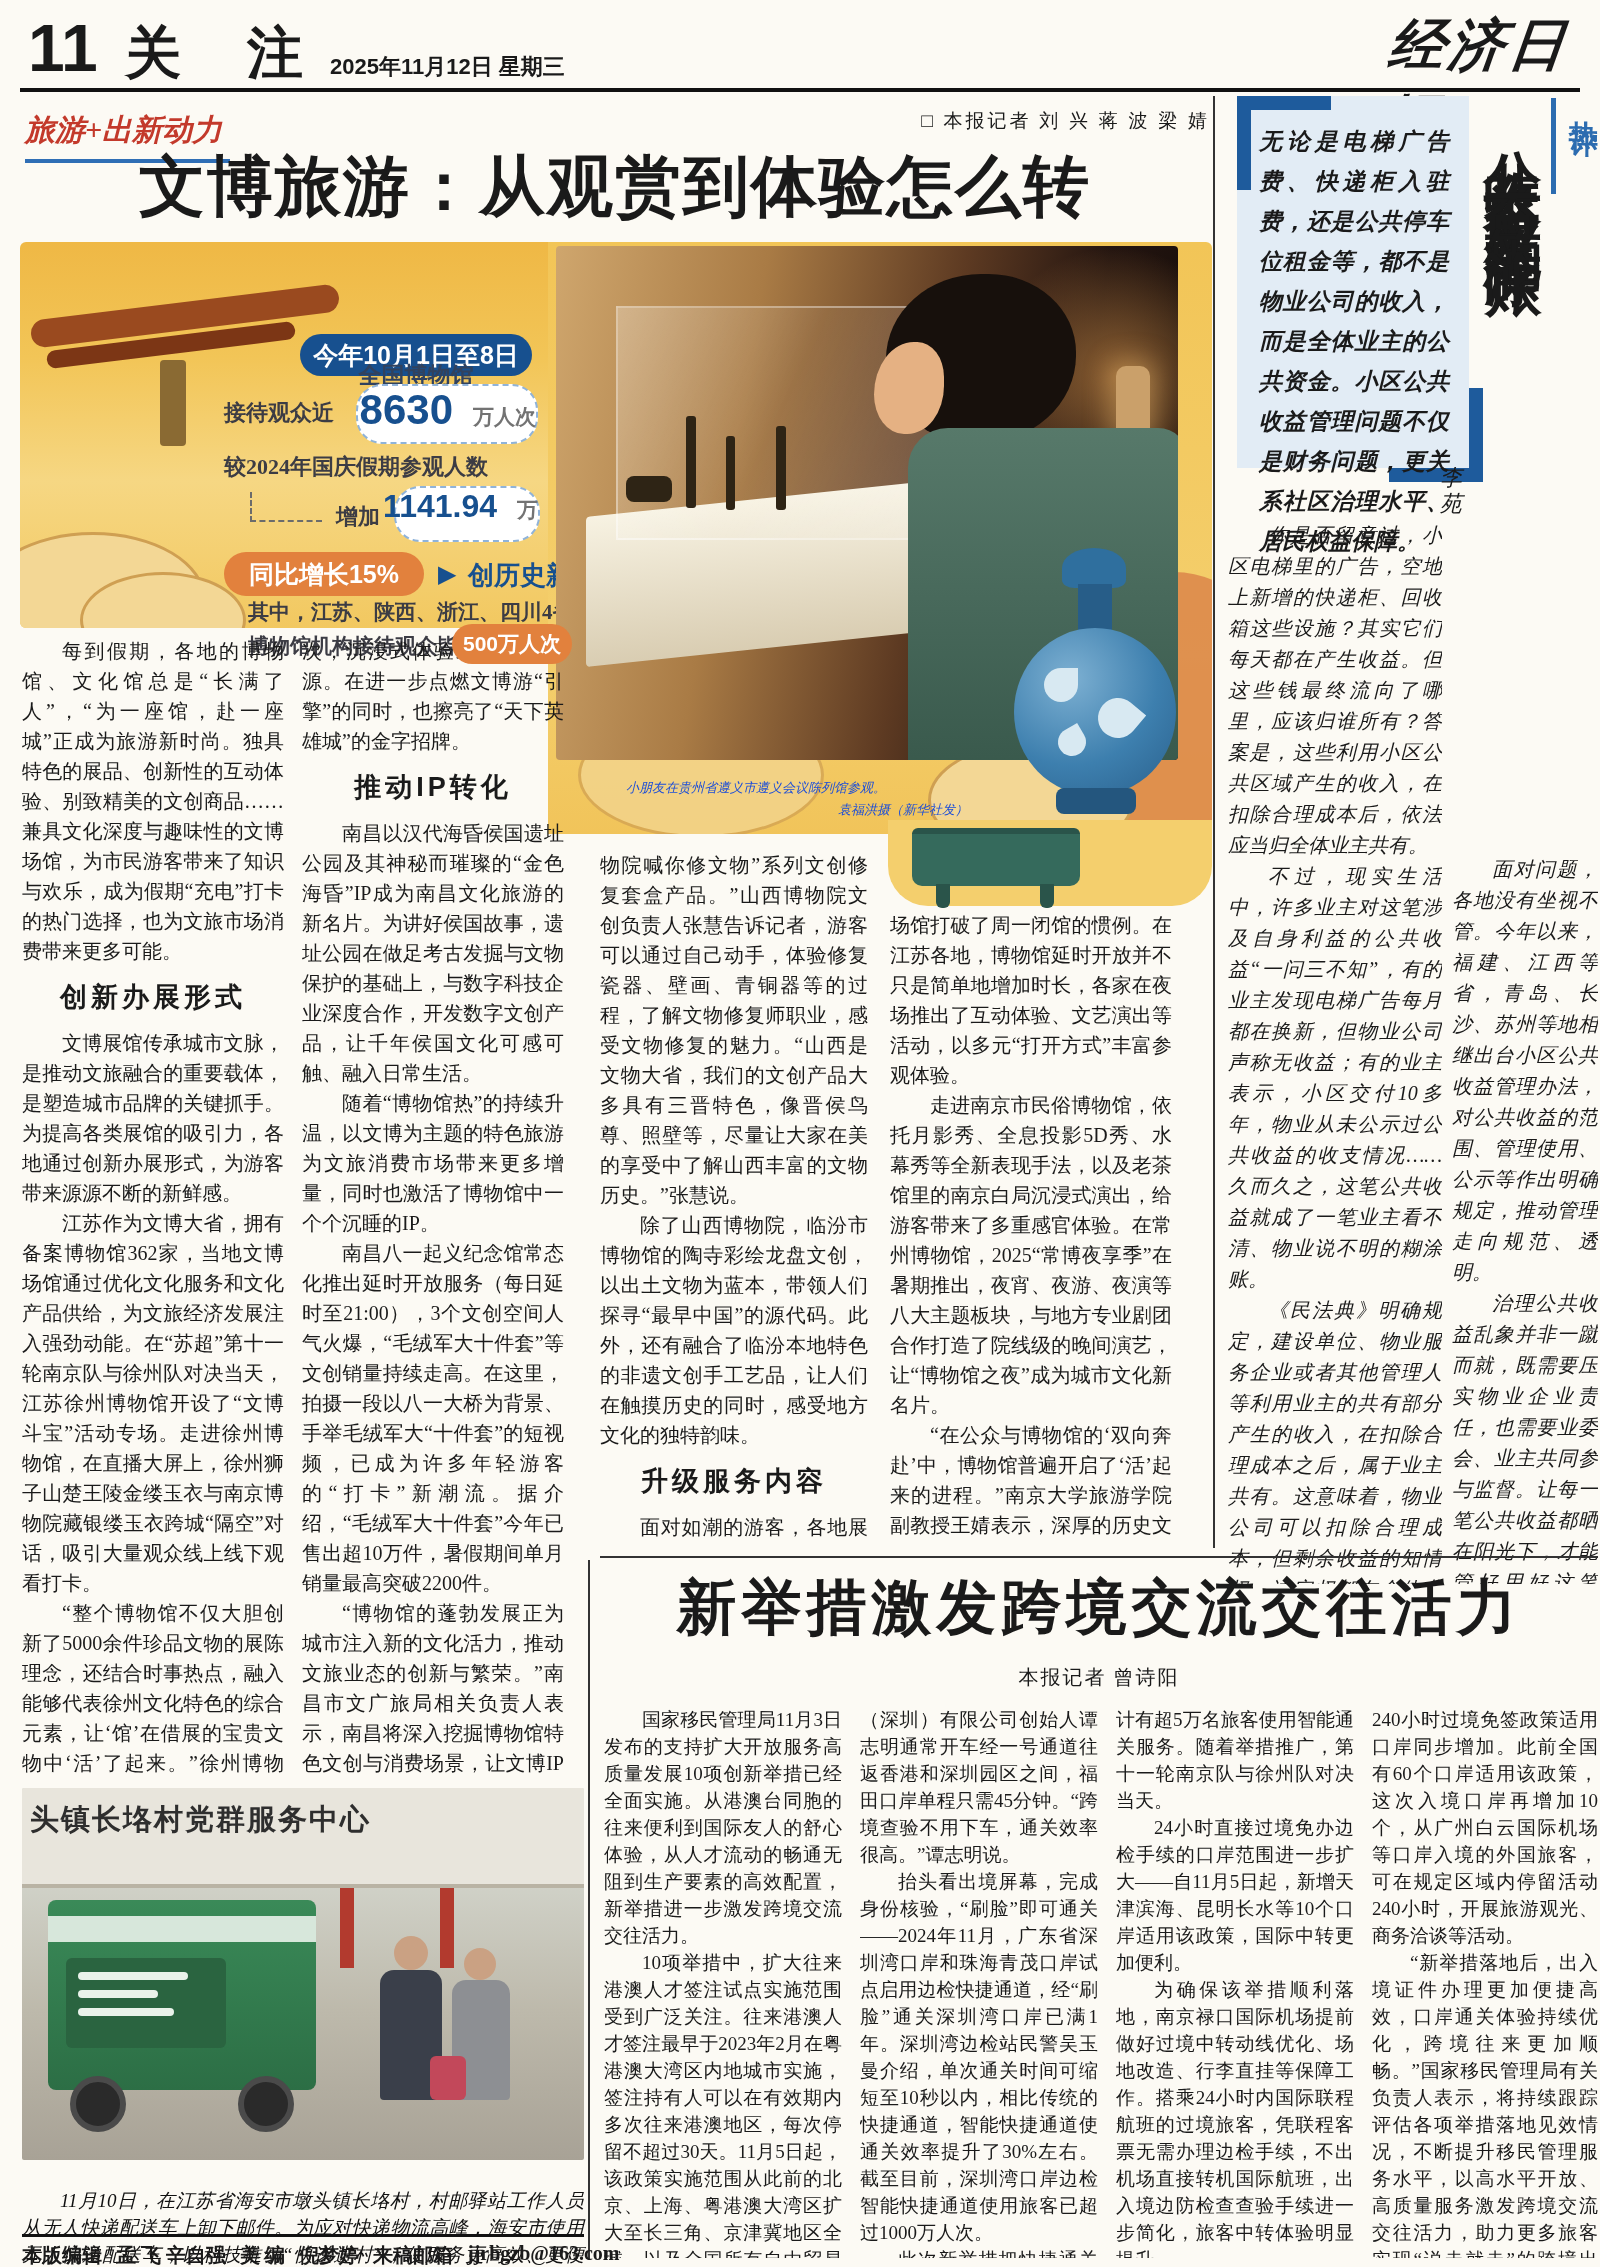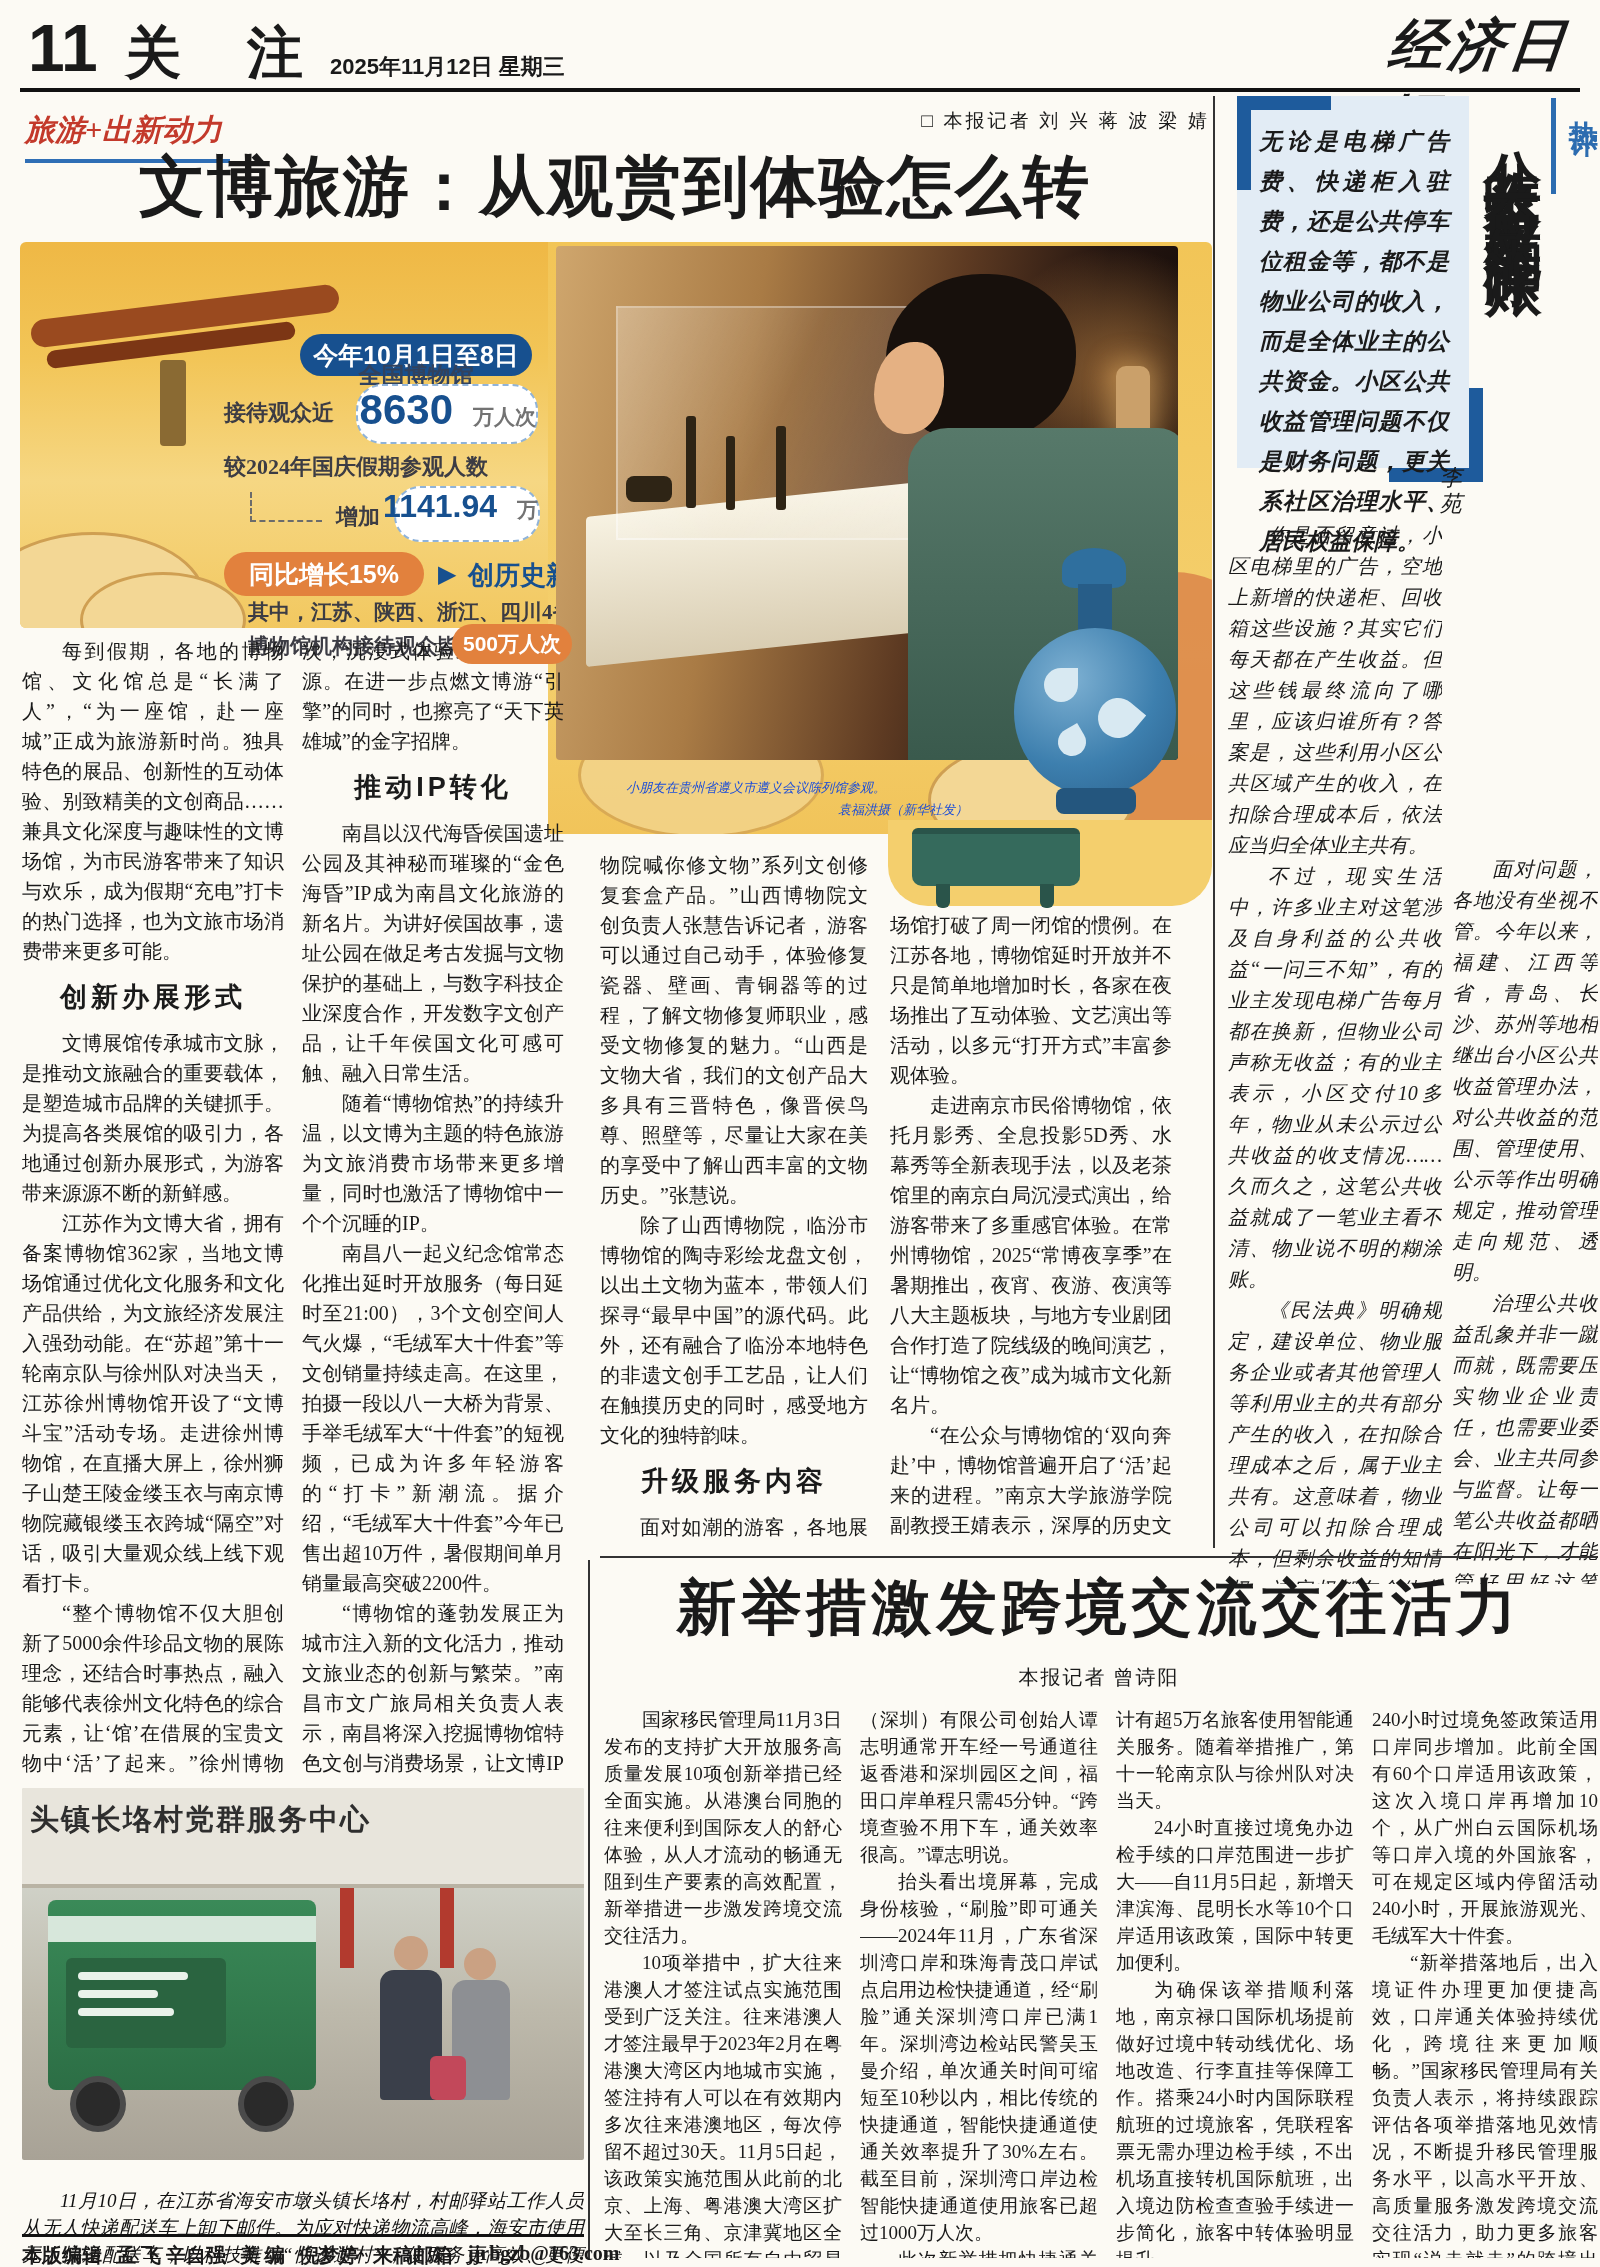--- a/index.html
+++ b/index.html
@@ -251,21 +251,21 @@
       <p class="cont">（深圳）有限公司创始人谭志明通常开车经一号通道往返香港和深圳园区之间，福田口岸单程只需45分钟。“跨境查验不用下车，通关效率很高。”谭志明说。</p>
       <p class="para">抬头看出境屏幕，完成身份核验，“刷脸”即可通关——2024年11月，广东省深圳湾口岸和珠海青茂口岸试点启用边检快捷通道，经“刷脸”通关深圳湾口岸已满1年。深圳湾边检站民警吴玉曼介绍，单次通关时间可缩短至10秒以内，相比传统的快捷通道，智能快捷通道使通关效率提升了30%左右。截至目前，深圳湾口岸边检智能快捷通道使用旅客已超过1000万人次。</p>
       <p class="para">此次新举措把快捷通关适用范围扩大至上海虹桥机场、厦门高崎机场、深圳蛇口等12个口岸推广应用“智能通关”，让更多旅客感受科技带来的便捷体验。</p>
     </div>
   <div id="b-col3" class="abs col bcol">
       <p class="cont">计有超5万名旅客使用智能通关服务。随着举措推广，第十一轮南京队与徐州队对决当天。</p>
       <p class="para">24小时直接过境免办边检手续的口岸范围进一步扩大——自11月5日起，新增天津滨海、昆明长水等10个口岸适用该政策，国际中转更加便利。</p>
       <p class="para">为确保该举措顺利落地，南京禄口国际机场提前做好过境中转动线优化、场地改造、行李直挂等保障工作。搭乘24小时内国际联程航班的过境旅客，凭联程客票无需办理边检手续，不出机场直接转机国际航班，出入境边防检查查验手续进一步简化，旅客中转体验明显提升。</p>
     </div>
   <div id="b-col4" class="abs col bcol">
-      <p class="cont">240小时过境免签政策适用口岸同步增加。此前全国有60个口岸适用该政策，这次入境口岸再增加10个，从广州白云国际机场等口岸入境的外国旅客，可在规定区域内停留活动240小时，开展旅游观光、毛绒军大十件套。</p>
+      <p class="cont">240小时过境免签政策适用口岸同步增加。此前全国有60个口岸适用该政策，这次入境口岸再增加10个，从广州白云国际机场等口岸入境的外国旅客，可在规定区域内停留活动240小时，开展旅游观光、商务洽谈等活动。</p>
       <p class="para">“新举措落地后，出入境证件办理更加便捷高效，口岸通关体验持续优化，跨境往来更加顺畅。”国家移民管理局有关负责人表示，将持续跟踪评估各项举措落地见效情况，不断提升移民管理服务水平，以高水平开放、高质量服务激发跨境交流交往活力，助力更多旅客实现“说走就走”的跨境出行。</p>
     </div>
 
   <div class="abs news-photo">
     <div class="abs facade"></div>
     <div class="abs sign-text">头镇长垎村党群服务中心</div>
     <div class="abs door-red" style="left:318px;top:100px;width:14px;height:80px;"></div>
     <div class="abs door-red" style="left:418px;top:100px;width:14px;height:80px;"></div>
     <div class="abs van-box"></div>
     <div class="abs van-stripe"></div>

